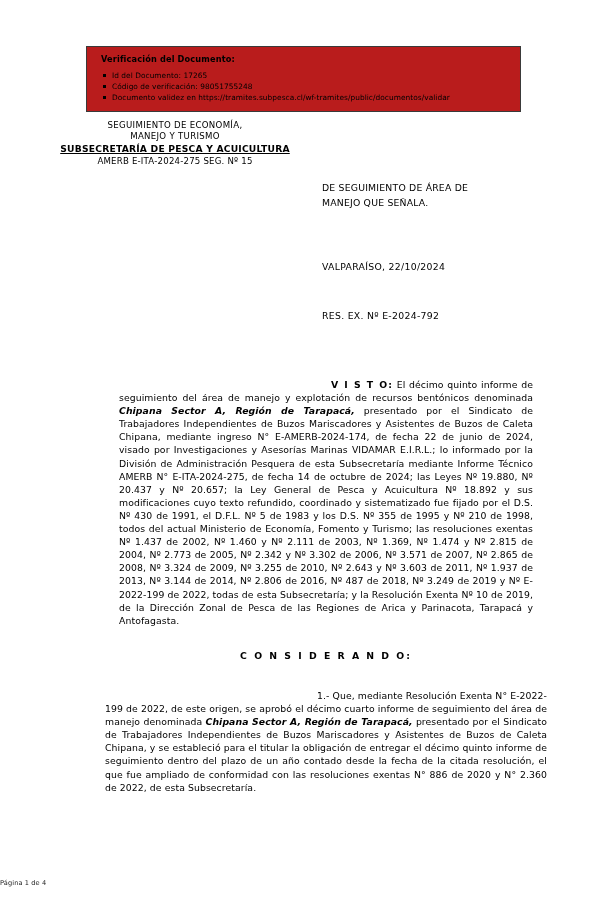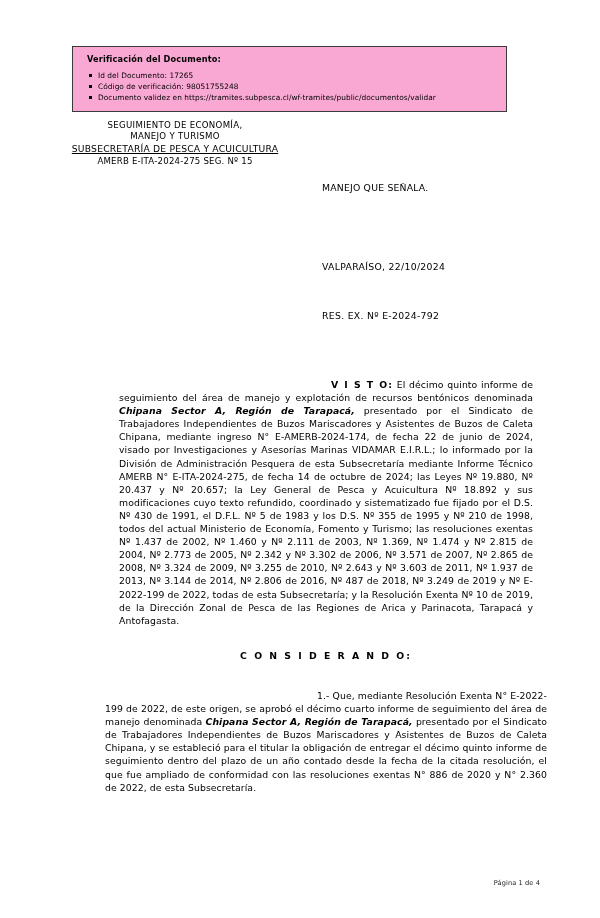--- a/index.html
+++ b/index.html
@@ -19,27 +19,27 @@
   .page {
     position: relative;
     width: 600px;
     height: 918px;
     box-sizing: border-box;
   }
 
   
   .verif-box {
     position: absolute;
-    left: 72px;
+    left: 86px;
     top: 46px;
     width: 435px;
     box-sizing: border-box;
     border: 1px solid #3a3a3a;
     padding: 7px 10px 7px 14px;
-    background: #f9a8d4;
+    background: #b91c1c;
   }
   .verif-title {
     font-size: 8.2px;
     font-weight: bold;
     letter-spacing: 0.15px;
     margin-bottom: 6px;
   }
   .verif-list {
     list-style: none;
     margin: 0;
@@ -71,21 +71,21 @@
     text-align: center;
     font-size: 8.6px;
     line-height: 11.4px;
     letter-spacing: 0.3px;
   }
   .ministry .line1,
   .ministry .line2 {
     white-space: nowrap;
   }
   .ministry .subsec {
-    font-weight: normal;
+    font-weight: bold;
     text-decoration: underline;
     font-size: 9.2px;
     letter-spacing: 0.2px;
     white-space: nowrap;
     margin-top: 0.5px;
   }
   .ministry .amerb {
     font-size: 8.6px;
     letter-spacing: 0.2px;
     white-space: nowrap;
@@ -177,21 +177,21 @@
     display: inline-block;
     width: 212px;
   }
 
   
   .footer {
     position: absolute;
     left: 0;
     top: 879px;
     width: 540px;
-    text-align: right;
+    text-align: left;
     font-size: 6.6px;
     color: #222;
     letter-spacing: 0.1px;
   }
 </style>
 </head>
 <body>
 
 <div class="page">
 
@@ -205,20 +205,21 @@
   </div>
 
   <div class="ministry">
     <div class="line1">SEGUIMIENTO DE ECONOMÍA,</div>
     <div class="line2">MANEJO Y TURISMO</div>
     <div class="subsec">SUBSECRETARÍA DE PESCA Y ACUICULTURA</div>
     <div class="amerb">AMERB E-ITA-2024-275 SEG. Nº 15</div>
   </div>
 
   <div class="title-block">
+    <div>DE SEGUIMIENTO DE ÁREA DE</div>
     <div>MANEJO QUE SEÑALA.</div>
   </div>
 
   <div class="place-date">VALPARAÍSO, 22/10/2024</div>
 
   <div class="res-num">RES. EX. Nº E-2024-792</div>
 
   <div class="body-text">
     <p><span class="lead-indent" style="width:212px"></span><span class="visto-label">V I S T O:</span><span> El décimo quinto informe de seguimiento del área de manejo y explotación de recursos bentónicos denominada </span><span class="area-name">Chipana Sector A, Región de Tarapacá,</span><span> presentado por el Sindicato de Trabajadores Independientes de Buzos Mariscadores y Asistentes de Buzos de Caleta Chipana, mediante ingreso N° E-AMERB-2024-174, de fecha 22 de junio de 2024, visado por Investigaciones y Asesorías Marinas VIDAMAR E.I.R.L.; lo informado por la División de Administración Pesquera de esta Subsecretaría mediante Informe Técnico AMERB N° E-ITA-2024-275, de fecha 14 de octubre de 2024; las Leyes Nº 19.880, Nº 20.437 y Nº 20.657; la Ley General de Pesca y Acuicultura Nº 18.892 y sus modificaciones cuyo texto refundido, coordinado y sistematizado fue fijado por el D.S. Nº 430 de 1991, el D.F.L. Nº 5 de 1983 y los D.S. Nº 355 de 1995 y Nº 210 de 1998, todos del actual Ministerio de Economía, Fomento y Turismo; las resoluciones exentas Nº 1.437 de 2002, Nº 1.460 y Nº 2.111 de 2003, Nº 1.369, Nº 1.474 y Nº 2.815 de 2004, Nº 2.773 de 2005, Nº 2.342 y Nº 3.302 de 2006, Nº 3.571 de 2007, Nº 2.865 de 2008, Nº 3.324 de 2009, Nº 3.255 de 2010, Nº 2.643 y Nº 3.603 de 2011, Nº 1.937 de 2013, Nº 3.144 de 2014, Nº 2.806 de 2016, Nº 487 de 2018, Nº 3.249 de 2019 y Nº E-2022-199 de 2022, todas de esta Subsecretaría; y la Resolución Exenta Nº 10 de 2019, de la Dirección Zonal de Pesca de las Regiones de Arica y Parinacota, Tarapacá y Antofagasta.</span></p>
   </div>

